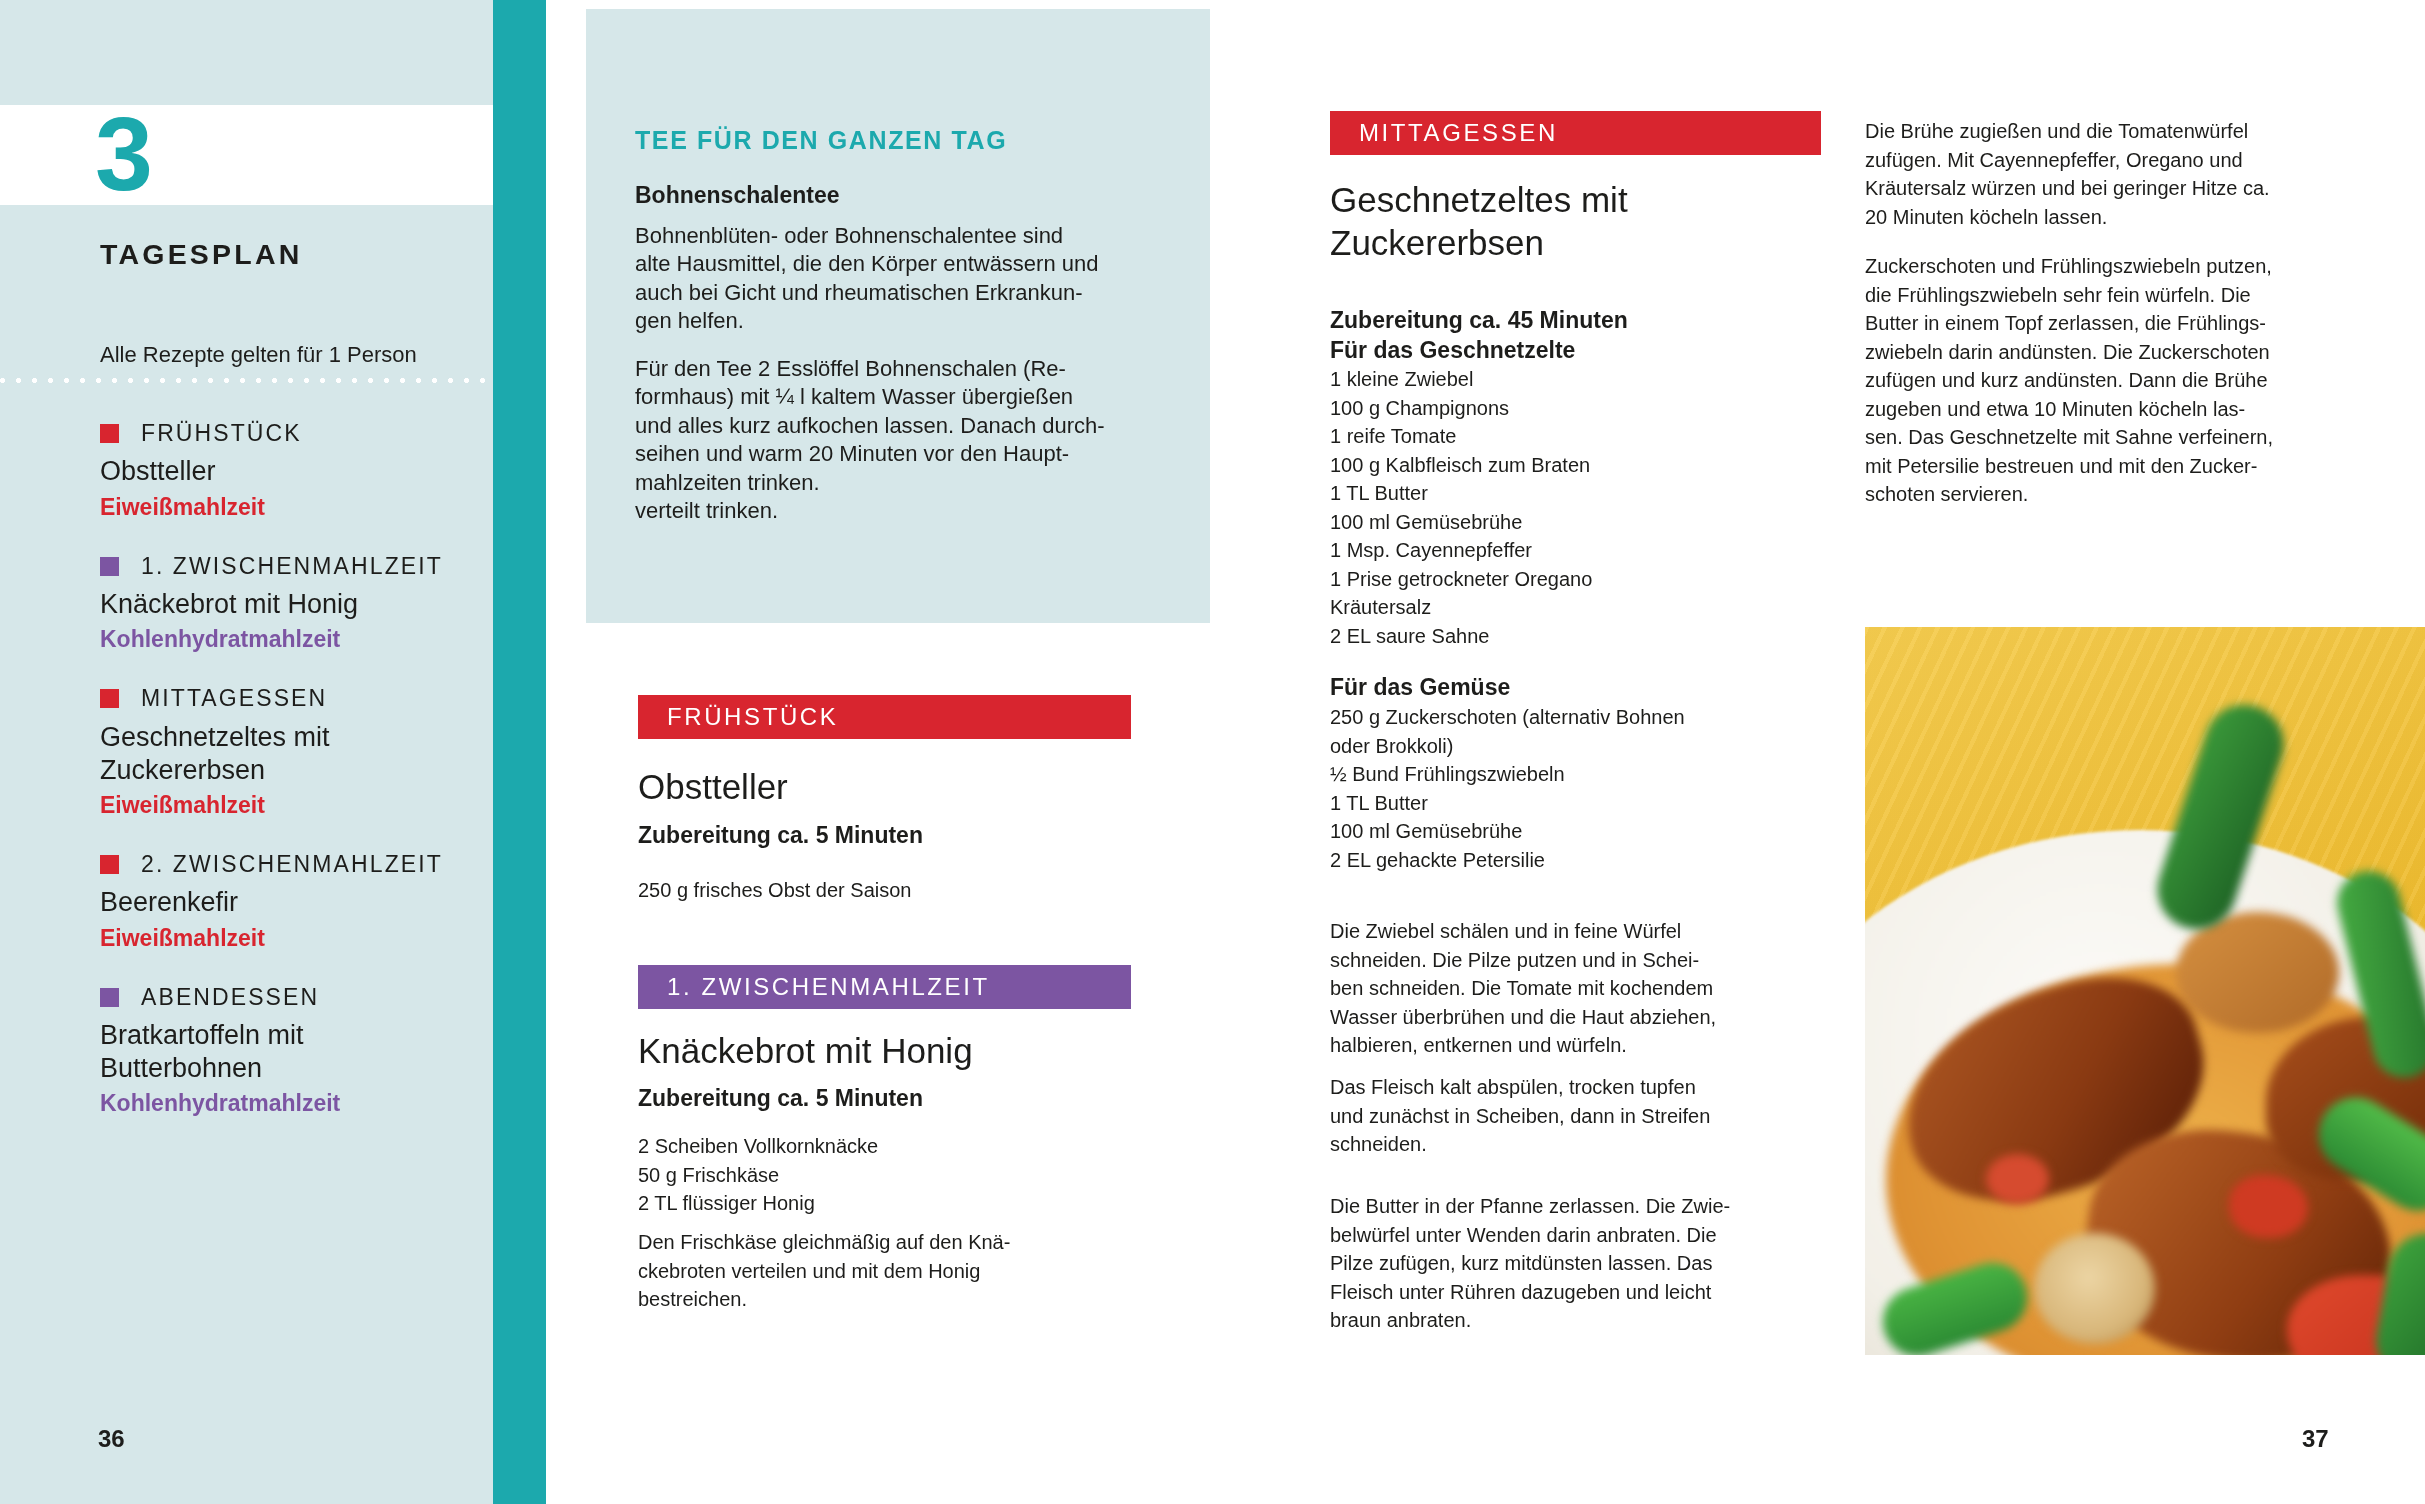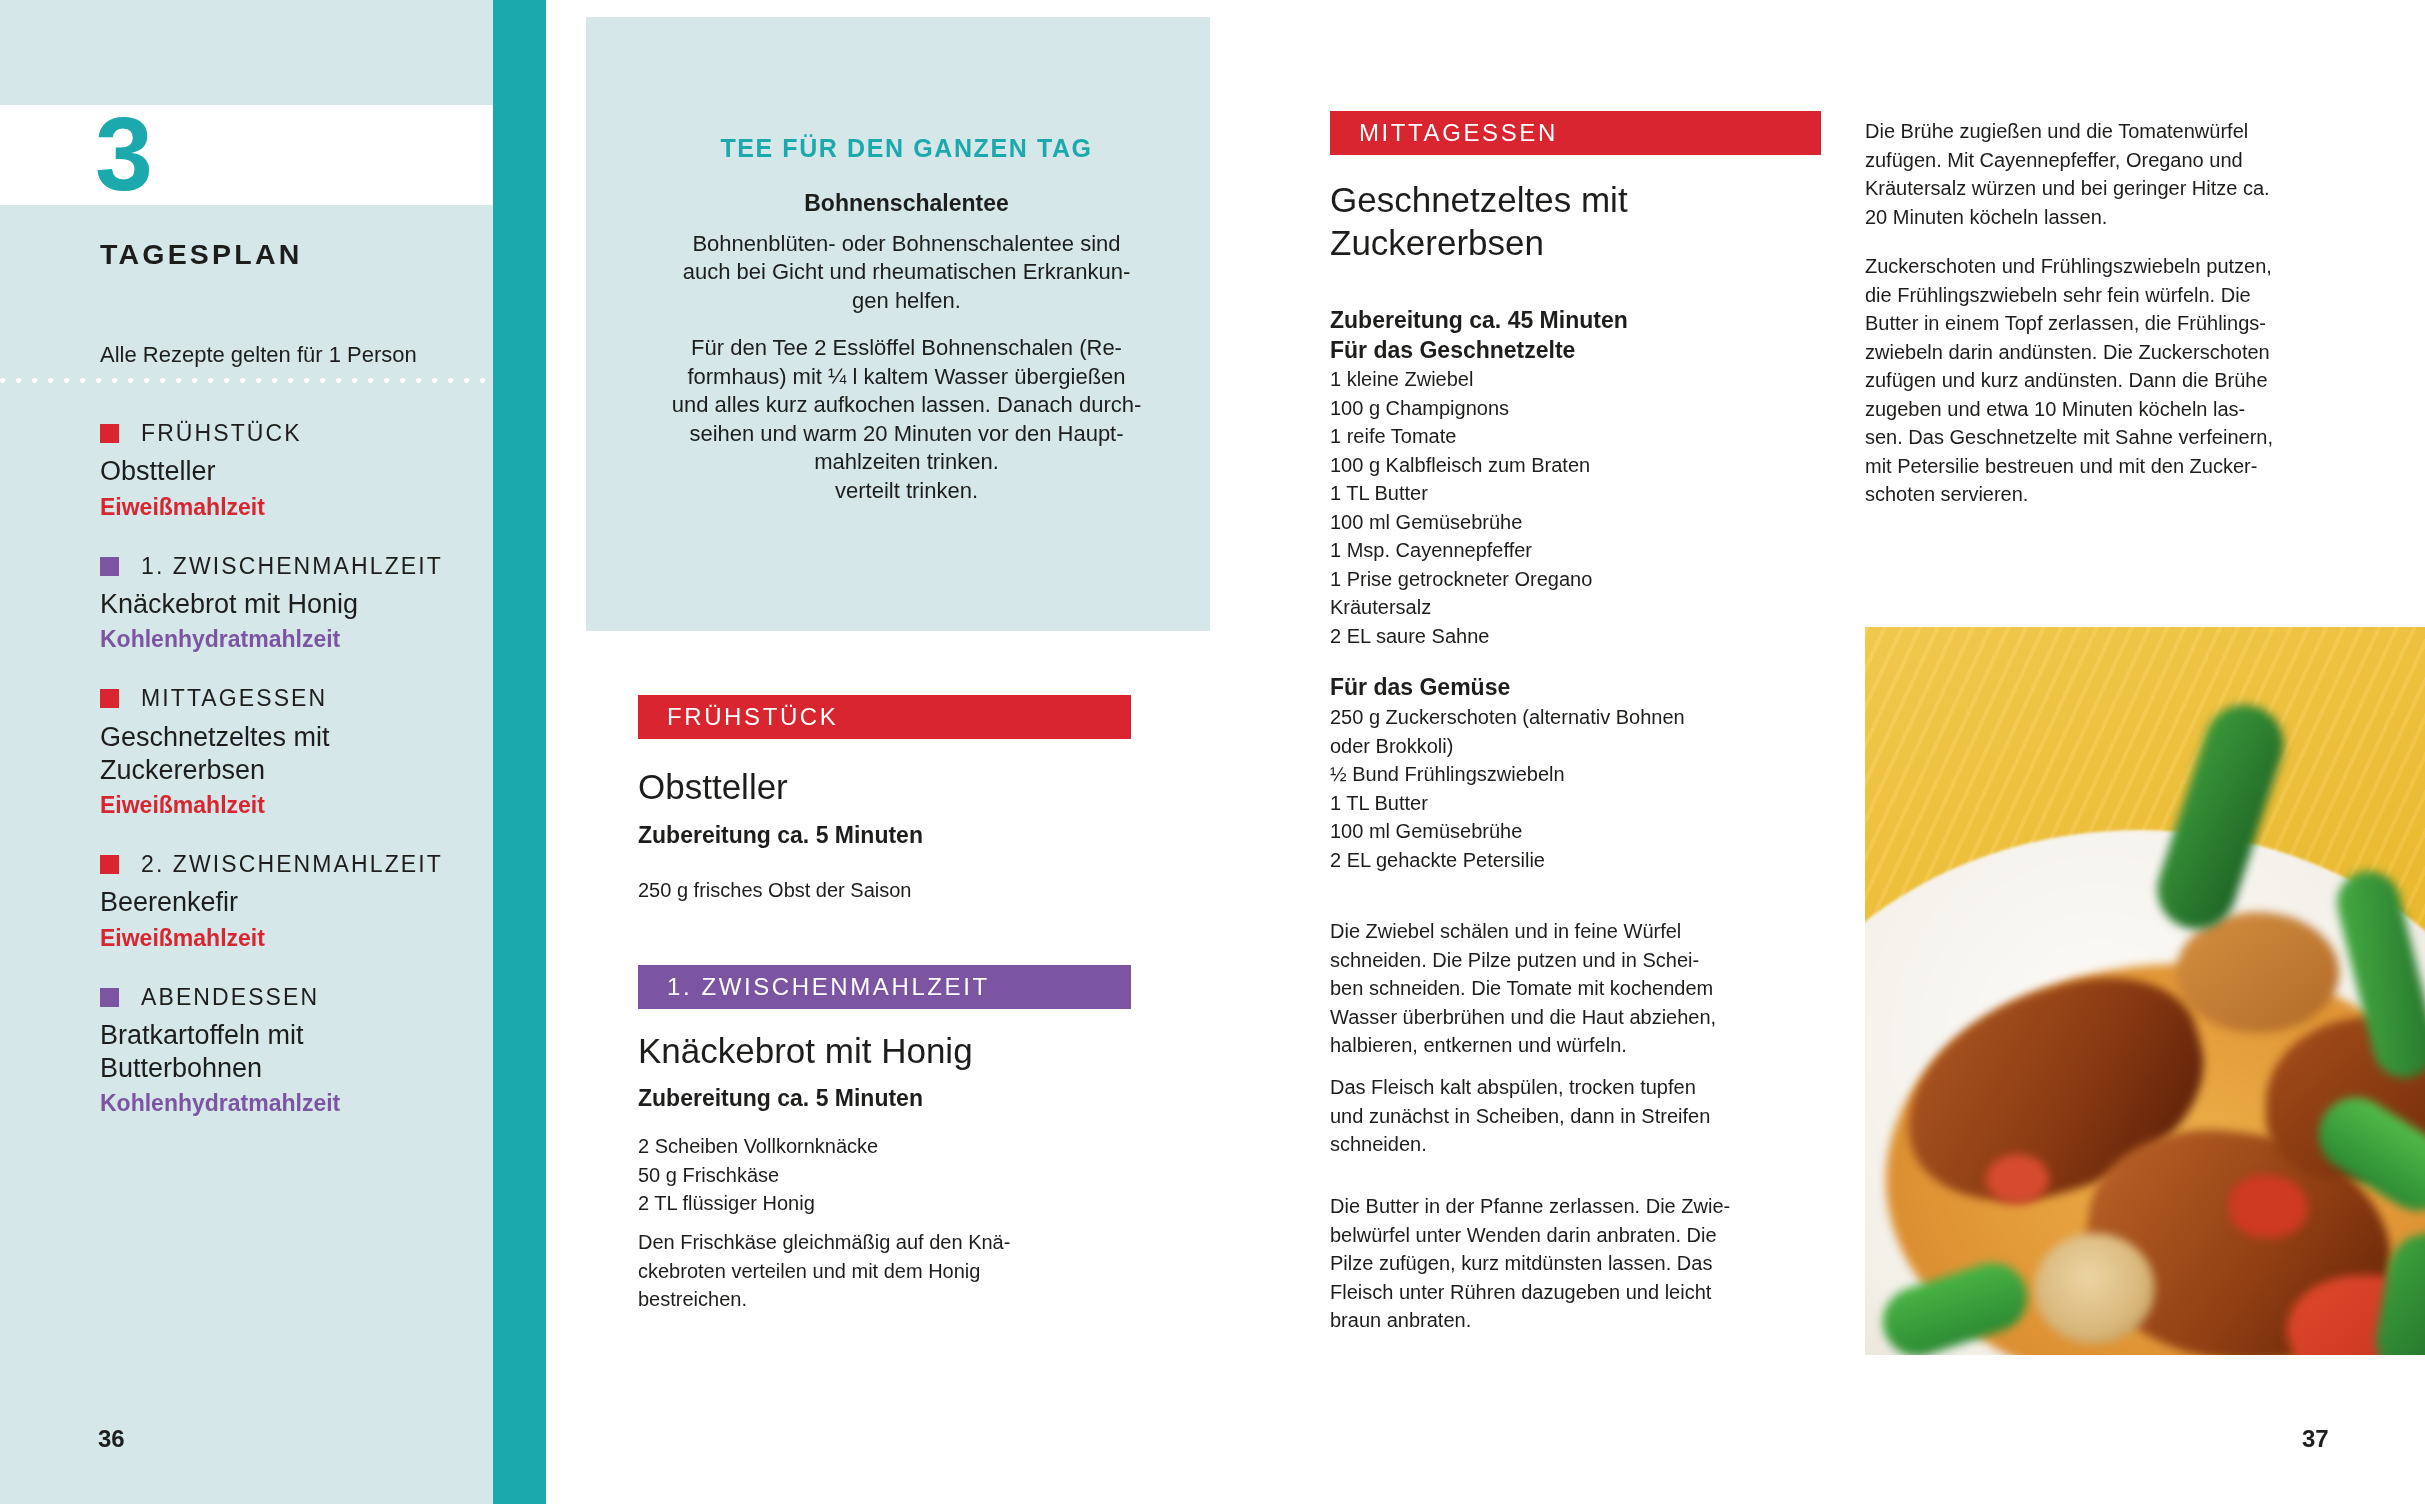--- a/index.html
+++ b/index.html
@@ -35,22 +35,22 @@
   .meal-cat { font-size:23px; letter-spacing:2.1px; }
   .meal-dish { font-size:27px; line-height:33px; margin-bottom:5.3px; }
   .meal-type { font-size:23px; font-weight:700; }
   .meal-type[data-color="red"] { color:#d8252f; }
   .meal-type[data-color="purple"] { color:#7c55a2; }
   .pagenum { font-size:24px; font-weight:700; }
   .pn-left { left:98px; top:1425px; }
   .pn-right { left:2302px; top:1425px; }
 
   
-  .tea-box { left:586px; top:17px; width:624px; height:614px; background:#d6e7e9;
-             padding:117px 32px 12px 49px;text-align:center; }
+  .tea-box { left:586px; top:9px; width:624px; height:614px; background:#d6e7e9;
+             padding:117px 32px 12px 49px; }
   .tea-title { font-size:25px; font-weight:600; letter-spacing:1.6px; color:#1ca9ad; }
   .tea-heading { font-size:23px; font-weight:700; margin-top:27px; }
   .tea-p1 { margin-top:12.6px; font-size:22px; line-height:28.5px; }
   .tea-p2 { margin-top:19px; font-size:22px; line-height:28.5px; }
 
   
   .banner { height:44px; line-height:44px; padding-left:29px; font-size:24px;
             letter-spacing:2.6px; color:#ffffff; }
   .banner[data-color="red"] { background:#d8252f; }
   .banner[data-color="purple"] { background:#7c55a2; }
@@ -171,20 +171,21 @@
     </div>
   </div>
 
   <div class="abs pagenum pn-left">36</div>
 
   <div class="abs tea-box">
     <div class="tea-title">TEE FÜR DEN GANZEN TAG</div>
     <div class="tea-heading">Bohnenschalentee</div>
     <div class="tea-p1">
         <div class="line">Bohnenblüten- oder Bohnenschalentee sind</div>
+        <div class="line">alte Hausmittel, die den Körper entwässern und</div>
         <div class="line">auch bei Gicht und rheumatischen Erkrankun-</div>
         <div class="line">gen helfen.</div>
       </div>
     <div class="tea-p2">
         <div class="line">Für den Tee 2 Esslöffel Bohnenschalen (Re-</div>
         <div class="line">formhaus) mit ¼ l kaltem Wasser übergießen</div>
         <div class="line">und alles kurz aufkochen lassen. Danach durch-</div>
         <div class="line">seihen und warm 20 Minuten vor den Haupt-</div>
         <div class="line">mahlzeiten trinken.</div>
         <div class="line">verteilt trinken.</div>

